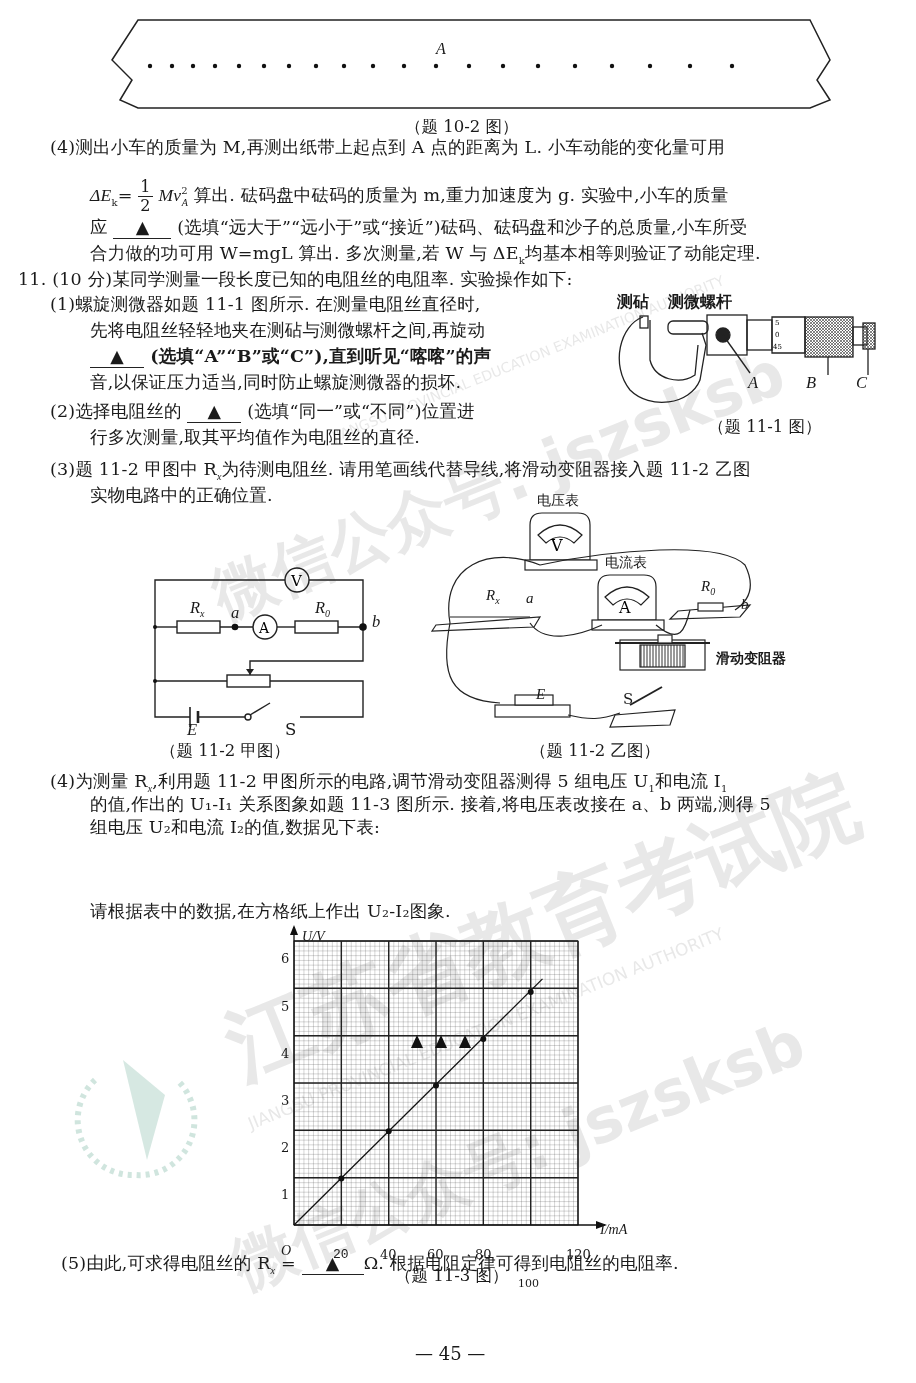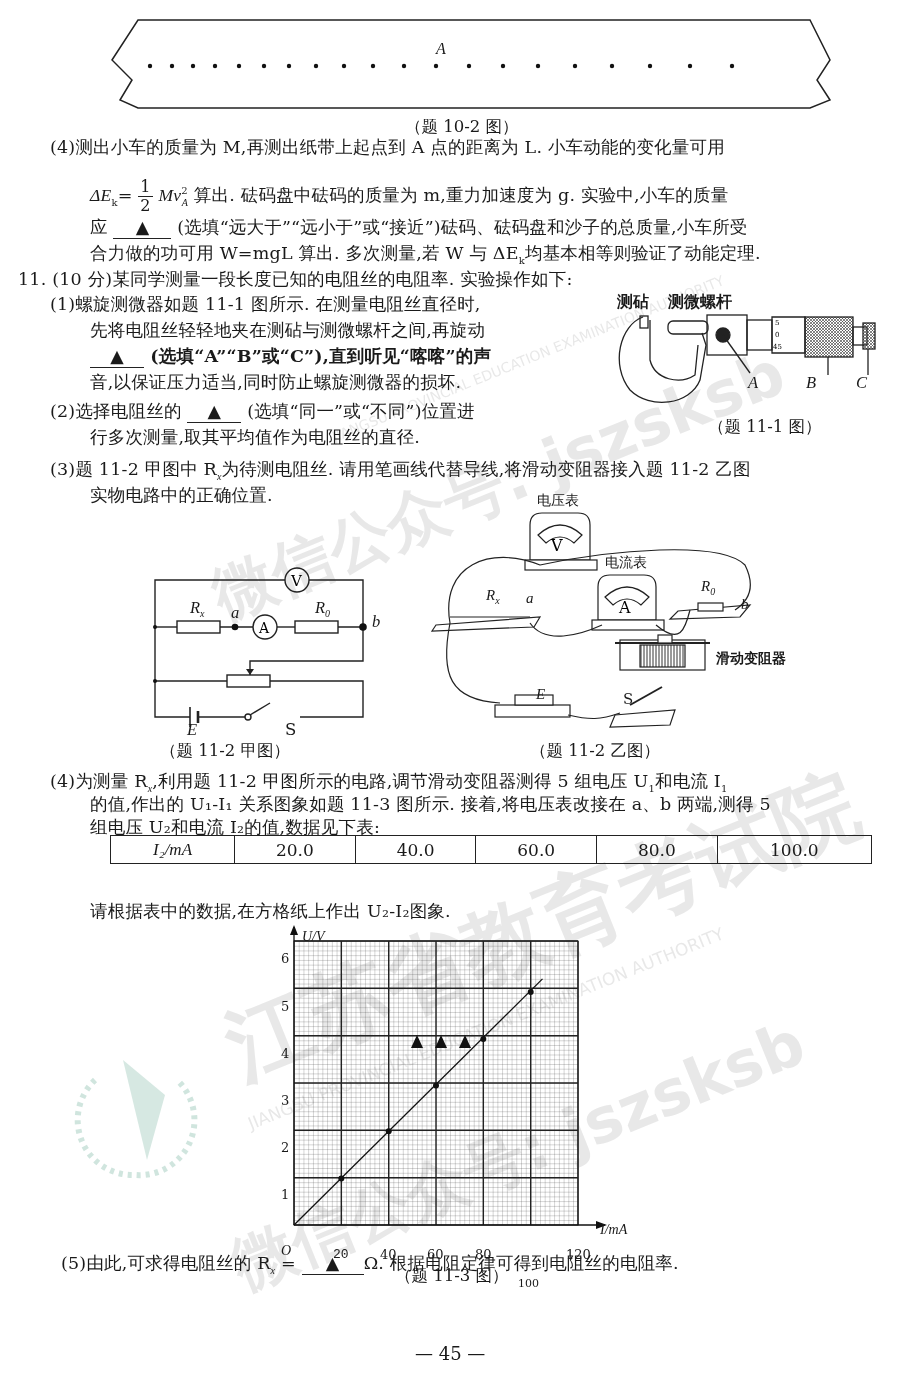--- a/index.html
+++ b/index.html
@@ -222,28 +222,20 @@
 <div class="cap" style="left:530px;top:740px;">（题 11-2 乙图）</div>
 
 <div class="line" style="left:50px;top:770px;">
   <span>(4)为测量 R</span><sub class="it">x</sub><span>,利用题 11-2 甲图所示的电路,调节滑动变阻器测得 5 组电压 U</span><sub>1</sub><span>和电流 I</span><sub>1</sub>
 </div>
 <div class="line" style="left:90px;top:793px;">的值,作出的 U₁-I₁ 关系图象如题 11-3 图所示. 接着,将电压表改接在 a、b 两端,测得 5</div>
 <div class="line" style="left:90px;top:816px;">组电压 U₂和电流 I₂的值,数据见下表:</div>
 
 <table class="dt" style="left:110px;top:835px;width:762px;">
   <tbody>
-  <tr>
-    <td class="it">I₂/mA</td>
-    <td>20.0</td>
-    <td>40.0</td>
-    <td>60.0</td>
-    <td>80.0</td>
-    <td>100.0</td>
-  </tr>
 </tbody>
   </table>
 
 <div class="line" style="left:90px;top:900px;">请根据表中的数据,在方格纸上作出 U₂-I₂图象.</div>
 
 <svg class="abs" style="left:270px;top:925px" width="360" height="345" viewBox="0 0 360 345">
   <defs>
     <pattern id="minor" x="24" y="16" width="4.73" height="4.73" patternUnits="userSpaceOnUse">
       <path d="M4.73 0 L0 0 L0 4.73" fill="none" stroke="#444" stroke-width="0.45"></path>
     </pattern>

